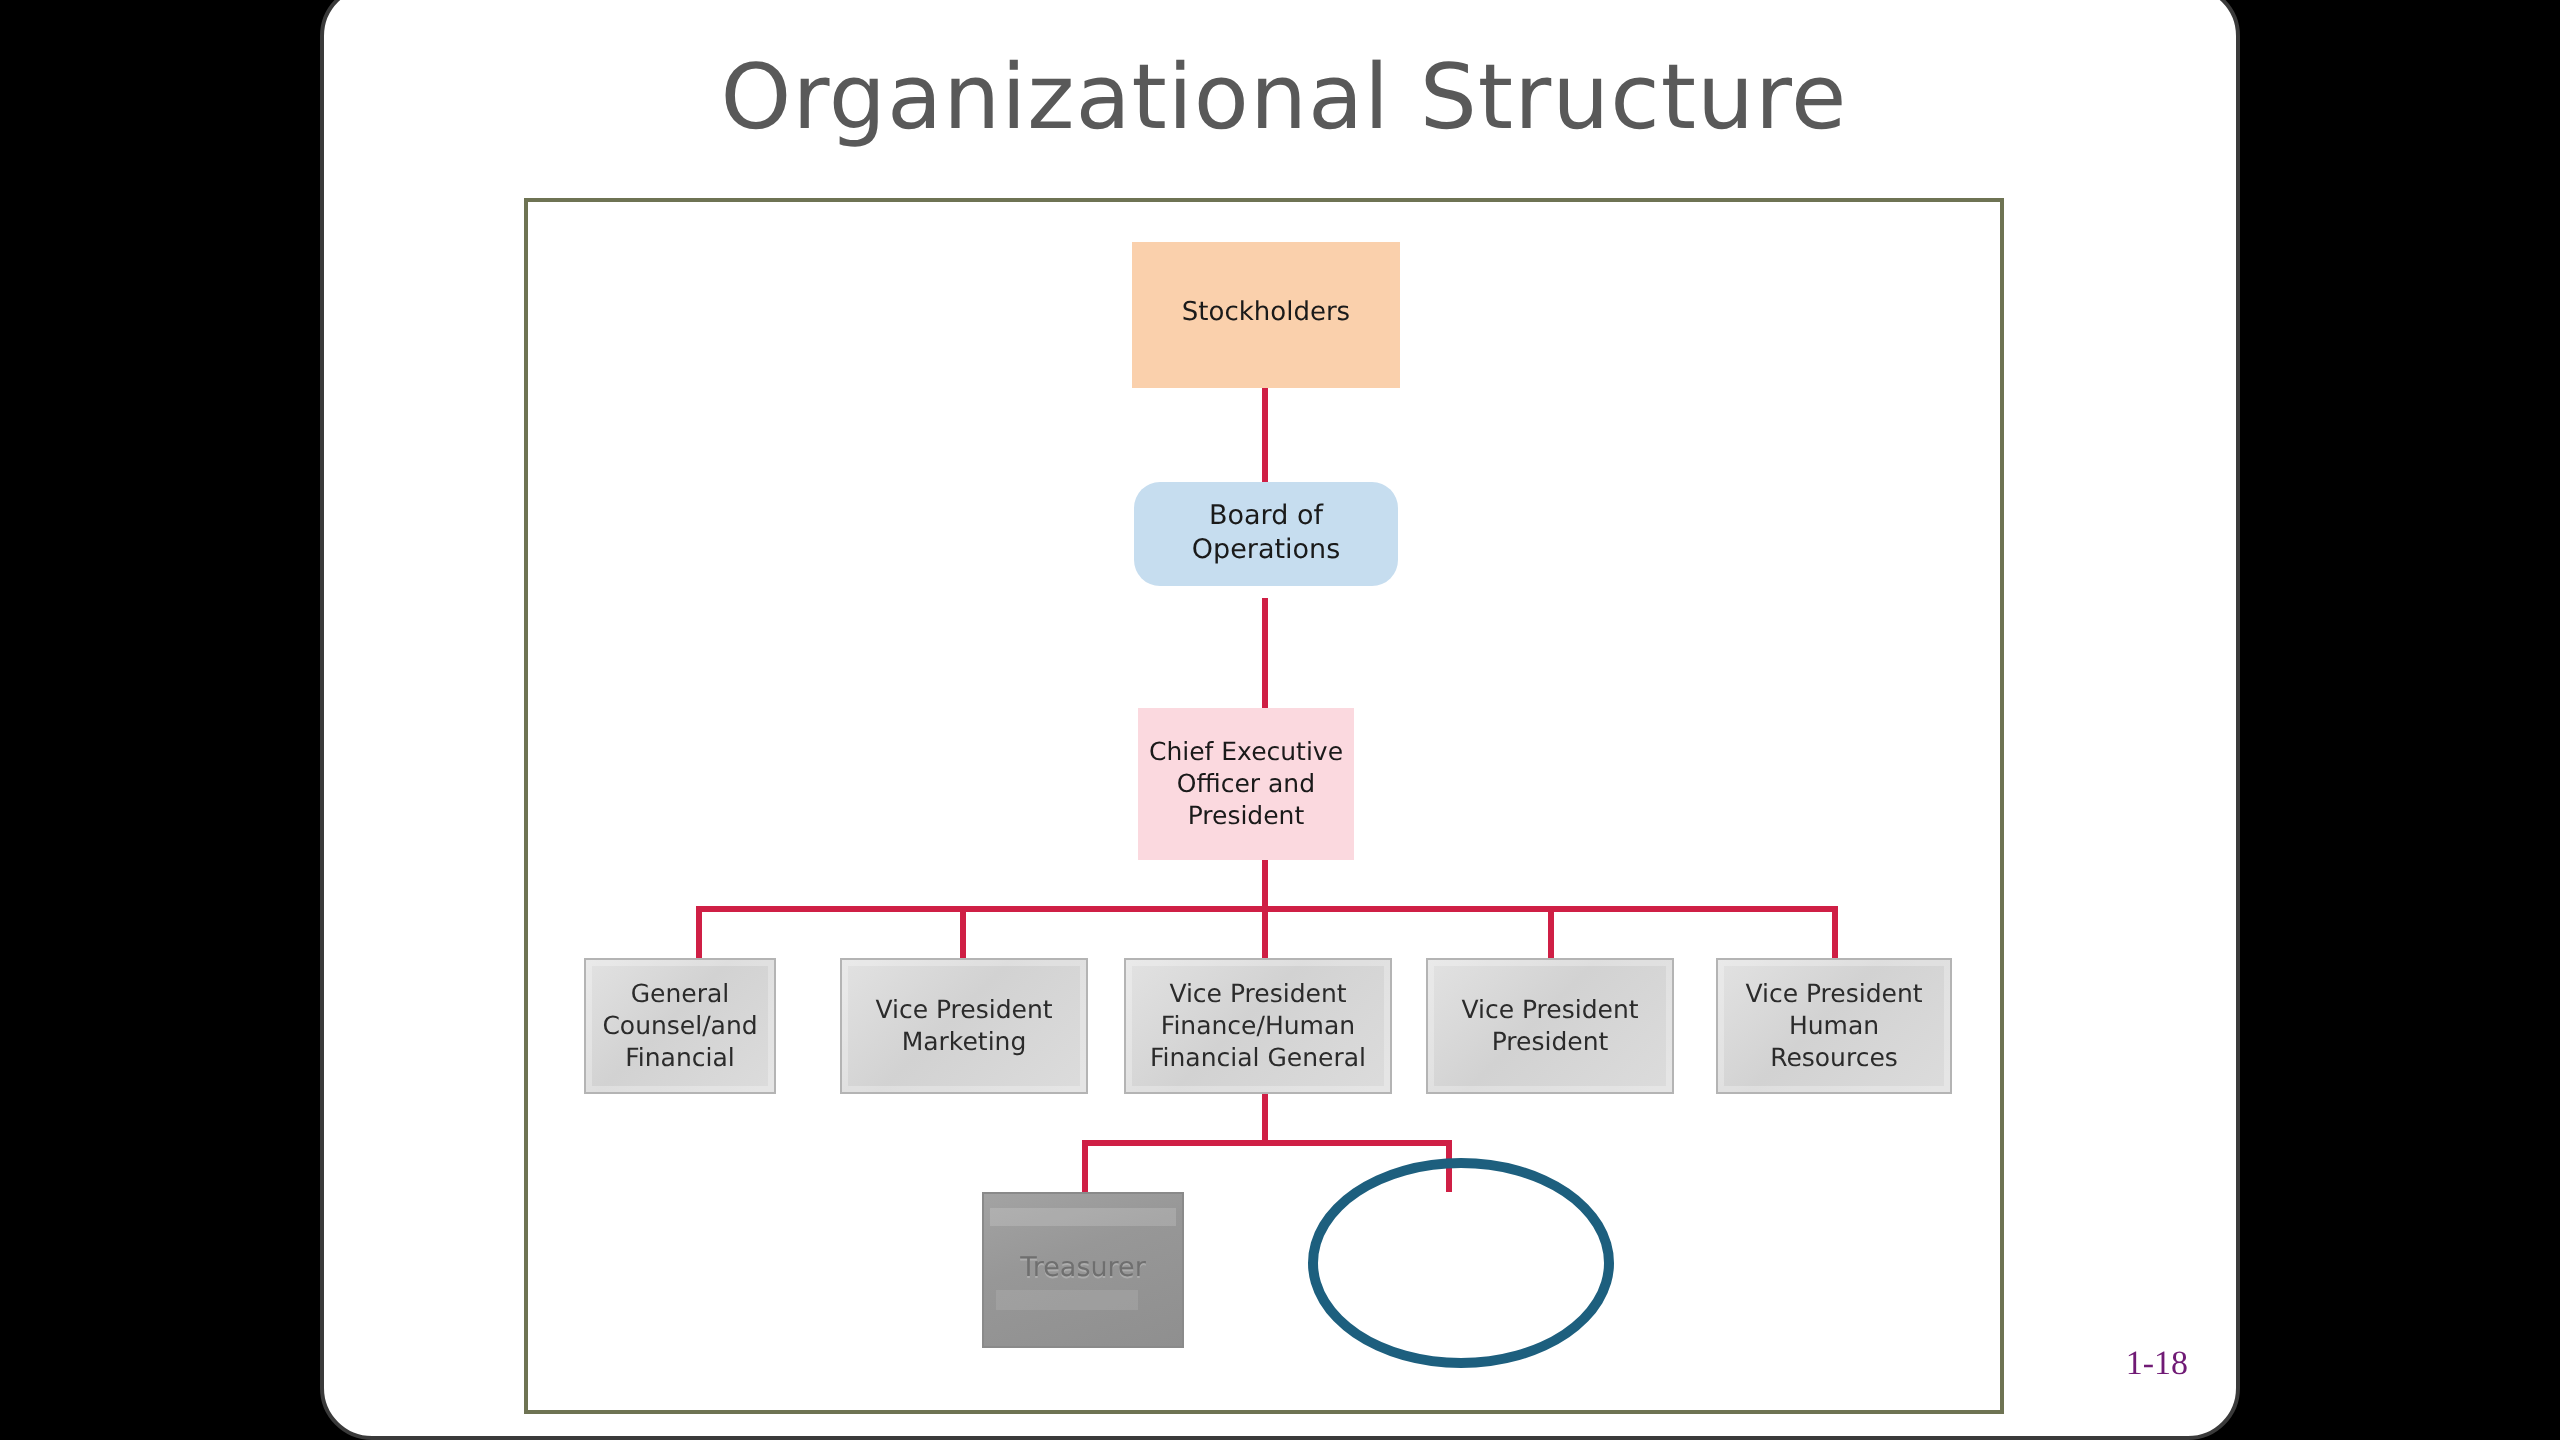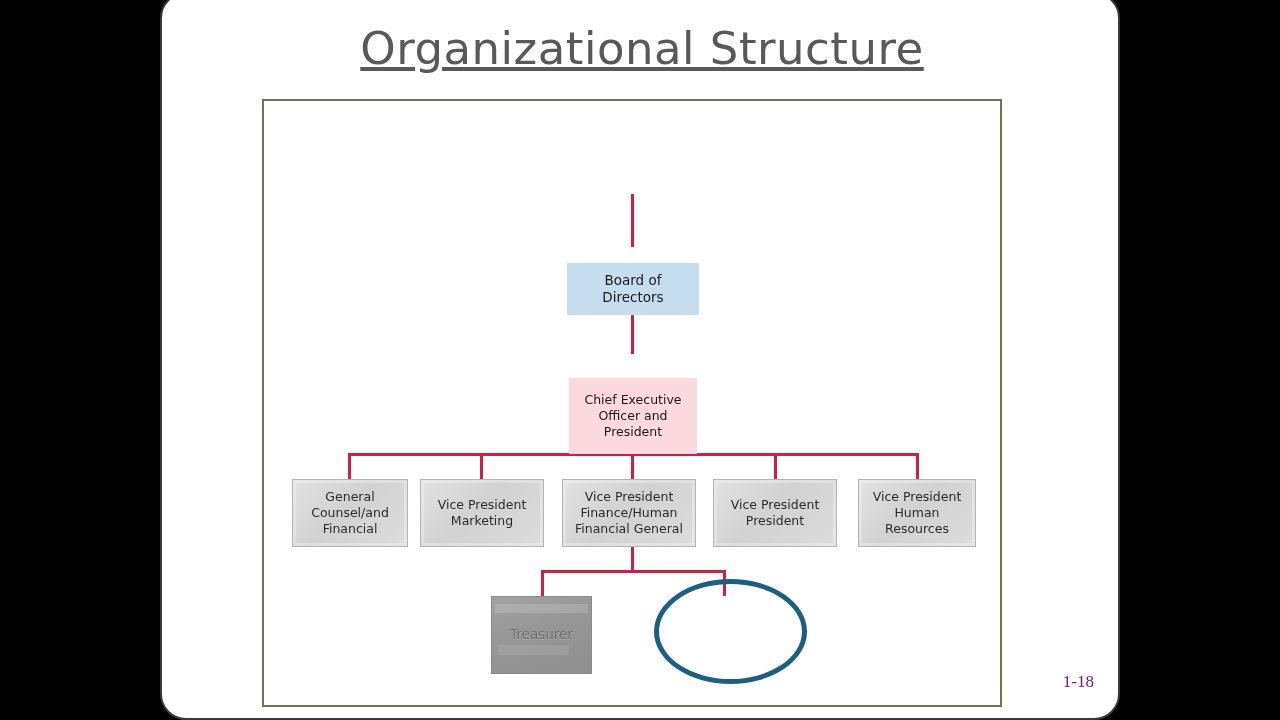--- a/index.html
+++ b/index.html
@@ -39,21 +39,20 @@
     left: 0;
     top: 28px;
     width: 960px;
     text-align: center;
     font-family: "DejaVu Sans", sans-serif;
     font-size: 45px;
     font-weight: 400;
     letter-spacing: 0.5px;
     color: #595959;
     white-space: nowrap;
-    text-decoration: underline;
   }
 
   
   #content-frame {
     position: absolute;
     left: 100px;
     top: 105px;
     width: 740px;
     height: 608px;
     border: 2px solid #6e7353;
@@ -86,47 +85,47 @@
     left: 302px;
     top: 20px;
     width: 134px;
     height: 73px;
     background: #fad0ac;
     font-size: 13px;
   }
 
   .node-board {
     left: 303px;
-    top: 162px;
+    top: 140px;
     width: 132px;
     height: 52px;
     background: #c6ddef;
     font-size: 13.5px;
+    border-radius: 13px;
   }
 
   .node-ceo {
     left: 305px;
     top: 253px;
-    width: 128px;
+    width: 108px;
     height: 76px;
     background: #fbd9df;
     font-size: 12.5px;
-    margin-top: 24px;
   }
 
   .node-vp {
     top: 378px;
     height: 68px;
     background: linear-gradient(135deg, #e2e2e2 0%, #d2d2d2 45%, #dcdcdc 100%);
     border: 1px solid #b4b4b4;
     font-size: 12.5px;
     color: #2b2b2b;
     box-shadow: inset 0 0 0 3px rgba(255,255,255,0.28);
   }
-  .vp-1 { left: 28px;  width: 116px; }
+  .vp-1 { left: 28px;  width: 96px; }
   .vp-2 { left: 156px; width: 124px; }
   .vp-3 { left: 298px; width: 134px; }
   .vp-4 { left: 449px; width: 124px; }
   .vp-5 { left: 594px; width: 118px; }
 
   .node-sub {
     top: 495px;
     height: 78px;
     background: linear-gradient(160deg, #a3a3a3 0%, #979797 40%, #8f8f8f 100%);
     border: 1px solid #8a8a8a;
@@ -207,25 +206,28 @@
         <div class="conn conn-v" style="left:216px; top:352px; height:26px;"></div>
         <div class="conn conn-v" style="left:367px; top:352px; height:26px;"></div>
         <div class="conn conn-v" style="left:510px; top:352px; height:26px;"></div>
         <div class="conn conn-v" style="left:652px; top:352px; height:26px;"></div>
 
         <div class="conn conn-v" style="left:367px; top:446px; height:25px;"></div>
         <div class="conn conn-h" style="left:277px; top:469px; width:185px;"></div>
         <div class="conn conn-v" style="left:277px; top:469px; height:26px;"></div>
         <div class="conn conn-v" style="left:459px; top:469px; height:26px;"></div>
 
+        <div class="node node-stockholders">
+          <span>Stockholders</span>
+        </div>
 
         <div class="node node-board">
           <span>
             <span>Board of</span><br>
-            <span>Directors</span>
+            <span>Operations</span>
           </span>
         </div>
 
         <div class="node node-ceo">
           <span>
             <span>Chief Executive</span><br>
             <span>Officer and</span><br>
             <span>President</span>
           </span>
         </div>

